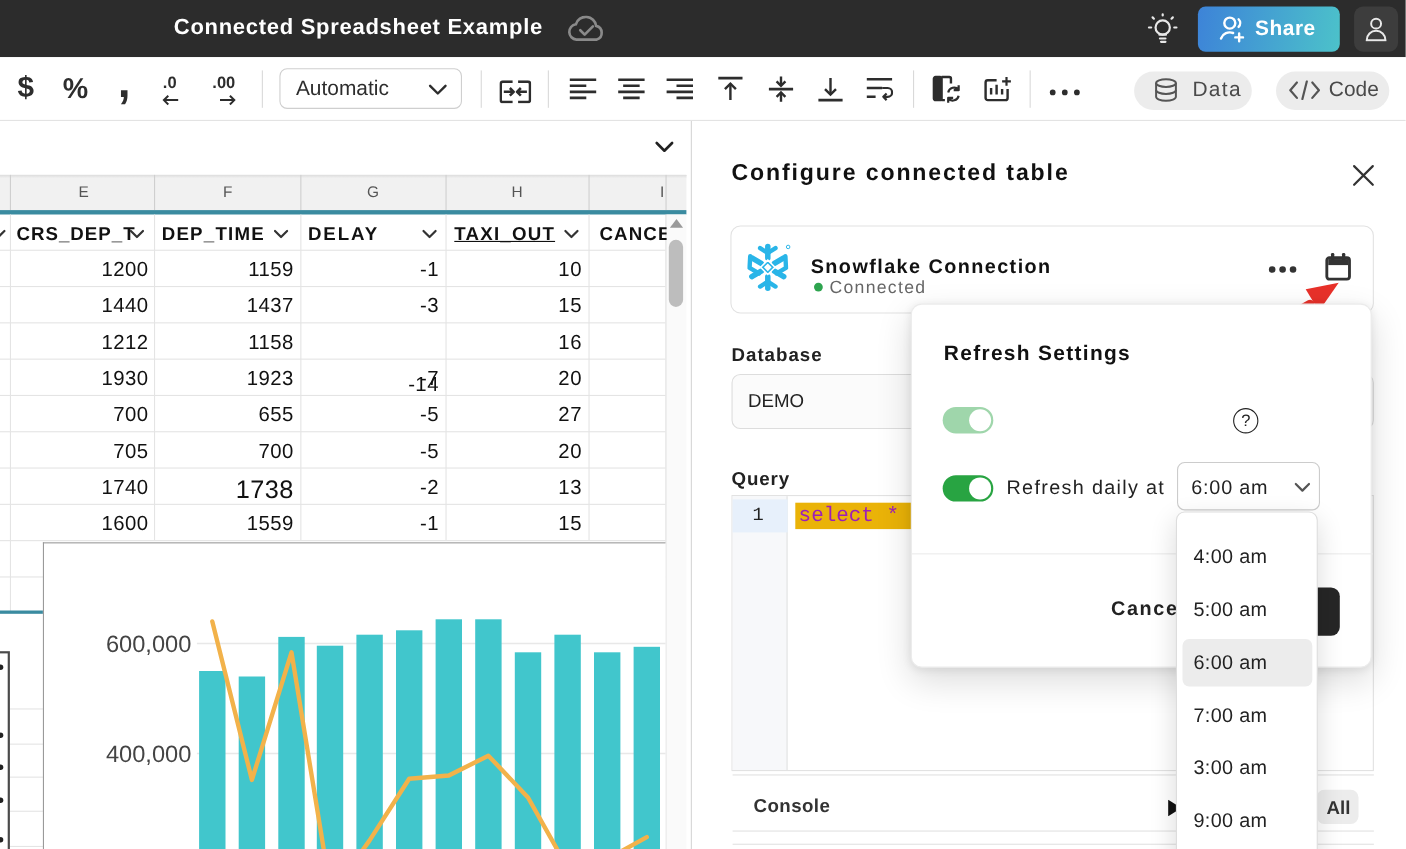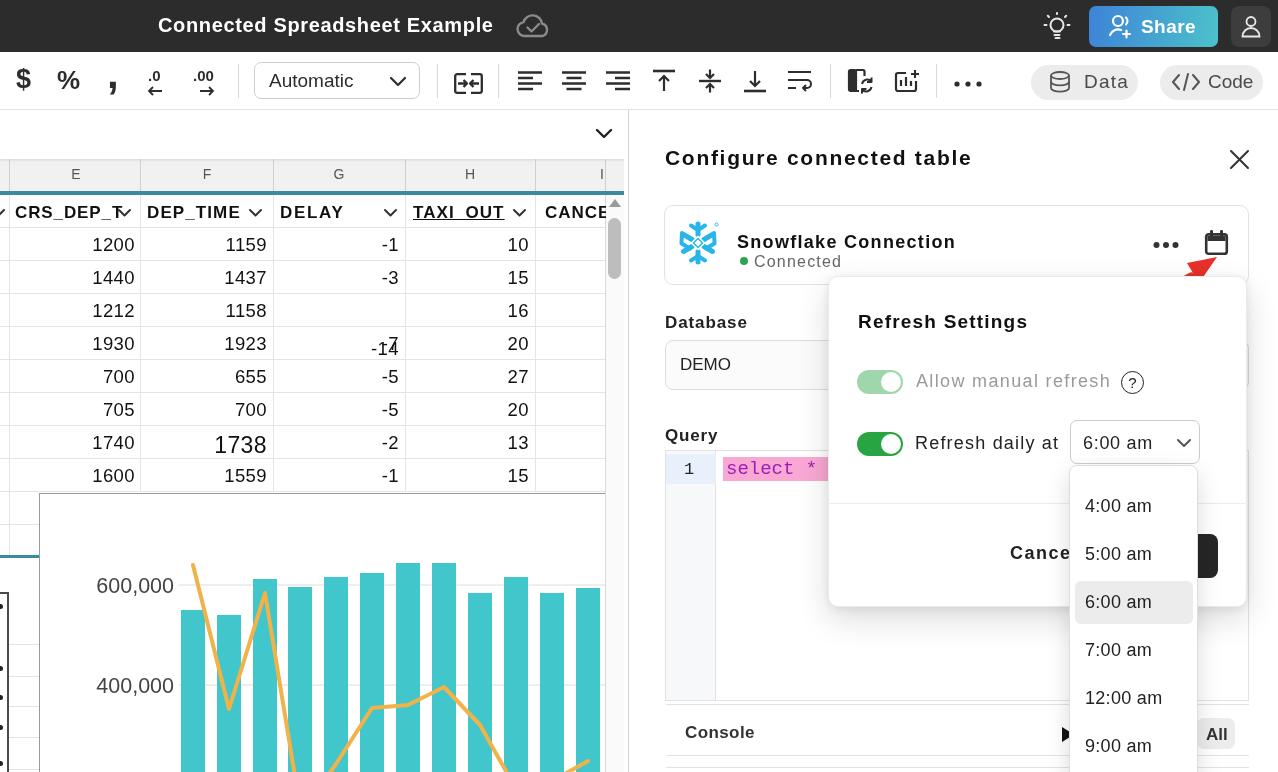--- a/index.html
+++ b/index.html
@@ -372,38 +372,37 @@
   <div class="abs" style="left:36px;top:203px;font-size:17px;font-weight:bold;color:#222;letter-spacing:0.9px;">Database</div>
   <div class="abs" style="left:36px;top:230px;width:584px;height:50px;background:#fbfbfb;border:1px solid #ddd;border-radius:8px;"></div>
   <div class="abs" style="left:51px;top:245px;font-size:17px;color:#222;">DEMO</div>
 
   <div class="abs" style="left:36px;top:316px;font-size:17px;font-weight:bold;color:#222;letter-spacing:0.8px;">Query</div>
 
   <div class="abs" style="left:36px;top:340px;width:584px;height:251px;border:1px solid #e2e2e2;"></div>
   <div class="abs" style="left:37px;top:341px;width:50px;height:249px;background:#f7f8fa;border-right:1px solid #e2e2e2;"></div>
   <div class="abs" style="left:37px;top:344px;width:50px;height:30px;background:#e7f0fb;"></div>
   <div class="abs" style="left:55px;top:350px;font-size:17px;color:#222;font-family:'Liberation Mono',monospace;">1</div>
-  <div class="abs" style="left:94px;top:347px;font-size:19px;background:#f9a8d4;color:#9c1fb8;font-family:'Liberation Mono',monospace;padding:1px 3px;">select *&nbsp;&nbsp;&nbsp;&nbsp;&nbsp;&nbsp;&nbsp;&nbsp;&nbsp;</div>
+  <div class="abs" style="left:94px;top:347px;font-size:19px;background:#eab308;color:#9c1fb8;font-family:'Liberation Mono',monospace;padding:1px 3px;">select *&nbsp;&nbsp;&nbsp;&nbsp;&nbsp;&nbsp;&nbsp;&nbsp;&nbsp;</div>
 
   <div class="abs" style="left:37px;top:594px;width:583px;height:52px;border-top:1px solid #e2e2e2;border-bottom:1px solid #e2e2e2;"></div>
   <div class="abs" style="left:56px;top:613px;font-size:17px;color:#333;font-weight:bold;letter-spacing:0.4px;">Console</div>
   <svg class="abs" style="left:432px;top:617px;" width="13" height="15" viewBox="0 0 13 15">
       <path d="M1 0 L13 7.5 L1 15 z" fill="#111"></path>
     </svg>
   <div class="abs" style="left:568px;top:608px;width:38px;height:31px;border-radius:7px;background:#ececec;"></div>
   <div class="abs" style="left:577px;top:615px;font-size:17px;font-weight:bold;color:#333;">All</div>
   <div class="abs" style="left:37px;top:657px;width:583px;height:1px;background:#e2e2e2;"></div>
 </div>
 
 <div class="abs" id="popup" style="left:828px;top:276px;width:419px;height:331px;background:#fff;border:1px solid #ebebeb;border-radius:10px;box-shadow:0 12px 32px rgba(0,0,0,0.14), 0 2px 8px rgba(0,0,0,0.08);">
   <div class="abs" style="left:29px;top:34px;font-size:19px;font-weight:bold;color:#111;letter-spacing:1.2px;">Refresh Settings</div>
 
   <div class="abs" style="left:28px;top:93px;width:46px;height:24px;border-radius:12px;background:#9fd6ab;"></div>
   <div class="abs" style="left:52px;top:95px;width:20px;height:20px;border-radius:50%;background:#fff;"></div>
-  <div class="abs" style="left:87px;top:94px;font-size:18px;color:#9a9a9a;letter-spacing:1.35px;">Allow manual refresh</div>
   <div class="abs" style="left:292px;top:94px;width:23px;height:23px;border:1.6px solid #222;border-radius:50%;text-align:center;font-size:15px;line-height:21px;color:#222;">?</div>
 
   <div class="abs" style="left:28px;top:155px;width:46px;height:24px;border-radius:12px;background:#28a442;"></div>
   <div class="abs" style="left:52px;top:157px;width:20px;height:20px;border-radius:50%;background:#fff;"></div>
   <div class="abs" style="left:86px;top:156px;font-size:18px;color:#222;letter-spacing:1.2px;">Refresh daily at</div>
 
   <div class="abs" style="left:241px;top:143px;width:130px;height:44px;border:1px solid #ccc;border-radius:7px;background:#fff;"></div>
   <div class="abs" style="left:254px;top:156px;font-size:18px;color:#222;letter-spacing:0.7px;">6:00 am</div>
   <svg class="abs" style="left:347px;top:161px;" width="16" height="10" viewBox="0 0 16 10">
       <path d="M2 2 l6 6 l6 -6" stroke="#555" stroke-width="2" fill="none" stroke-linecap="round" stroke-linejoin="round"></path>
@@ -413,15 +412,15 @@
   <div class="abs" style="left:181px;top:266px;font-size:18px;font-weight:bold;color:#222;letter-spacing:1.5px;">Cancel</div>
   <div class="abs" style="left:276px;top:257px;width:113px;height:44px;background:#262626;border-radius:8px;"></div>
 </div>
 
 <div class="abs" id="dropdown" style="left:1069px;top:465px;width:129px;height:322px;background:#fff;border:1px solid #ddd;border-radius:8px;box-shadow:0 8px 24px rgba(0,0,0,0.14);overflow:hidden;">
   <div class="abs" style="left:5px;top:115px;width:118px;height:43px;background:#ececec;border-radius:6px;"></div>
   <div class="abs" style="left:15px;top:30px;font-size:18px;color:#222;letter-spacing:0.3px;">4:00 am</div>
   <div class="abs" style="left:15px;top:78px;font-size:18px;color:#222;letter-spacing:0.3px;">5:00 am</div>
   <div class="abs" style="left:15px;top:126px;font-size:18px;color:#222;letter-spacing:0.3px;">6:00 am</div>
   <div class="abs" style="left:15px;top:174px;font-size:18px;color:#222;letter-spacing:0.3px;">7:00 am</div>
-  <div class="abs" style="left:15px;top:222px;font-size:18px;color:#222;letter-spacing:0.3px;">12:00 am</div>
+  <div class="abs" style="left:15px;top:222px;font-size:18px;color:#222;letter-spacing:0.3px;">3:00 am</div>
   <div class="abs" style="left:15px;top:270px;font-size:18px;color:#222;letter-spacing:0.3px;">9:00 am</div>
 </div>
 
 </body></html>

